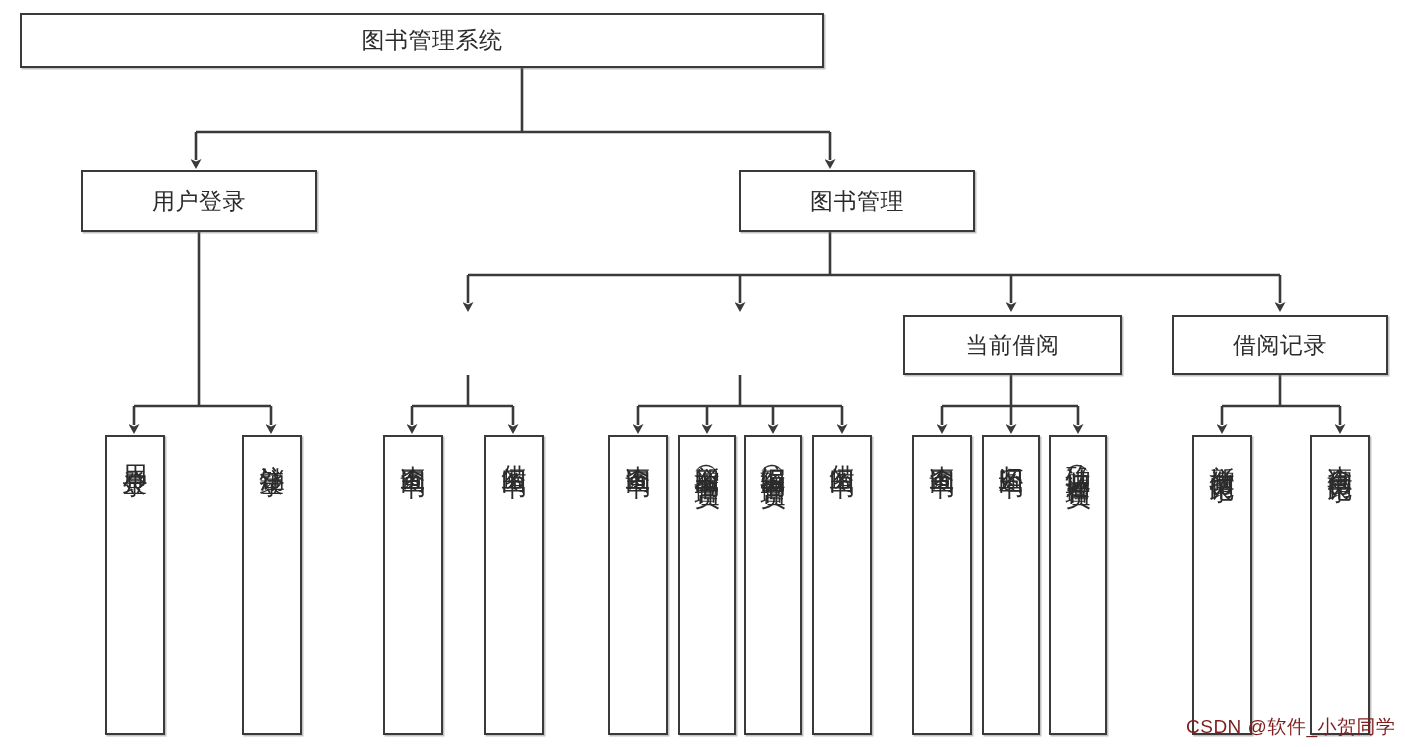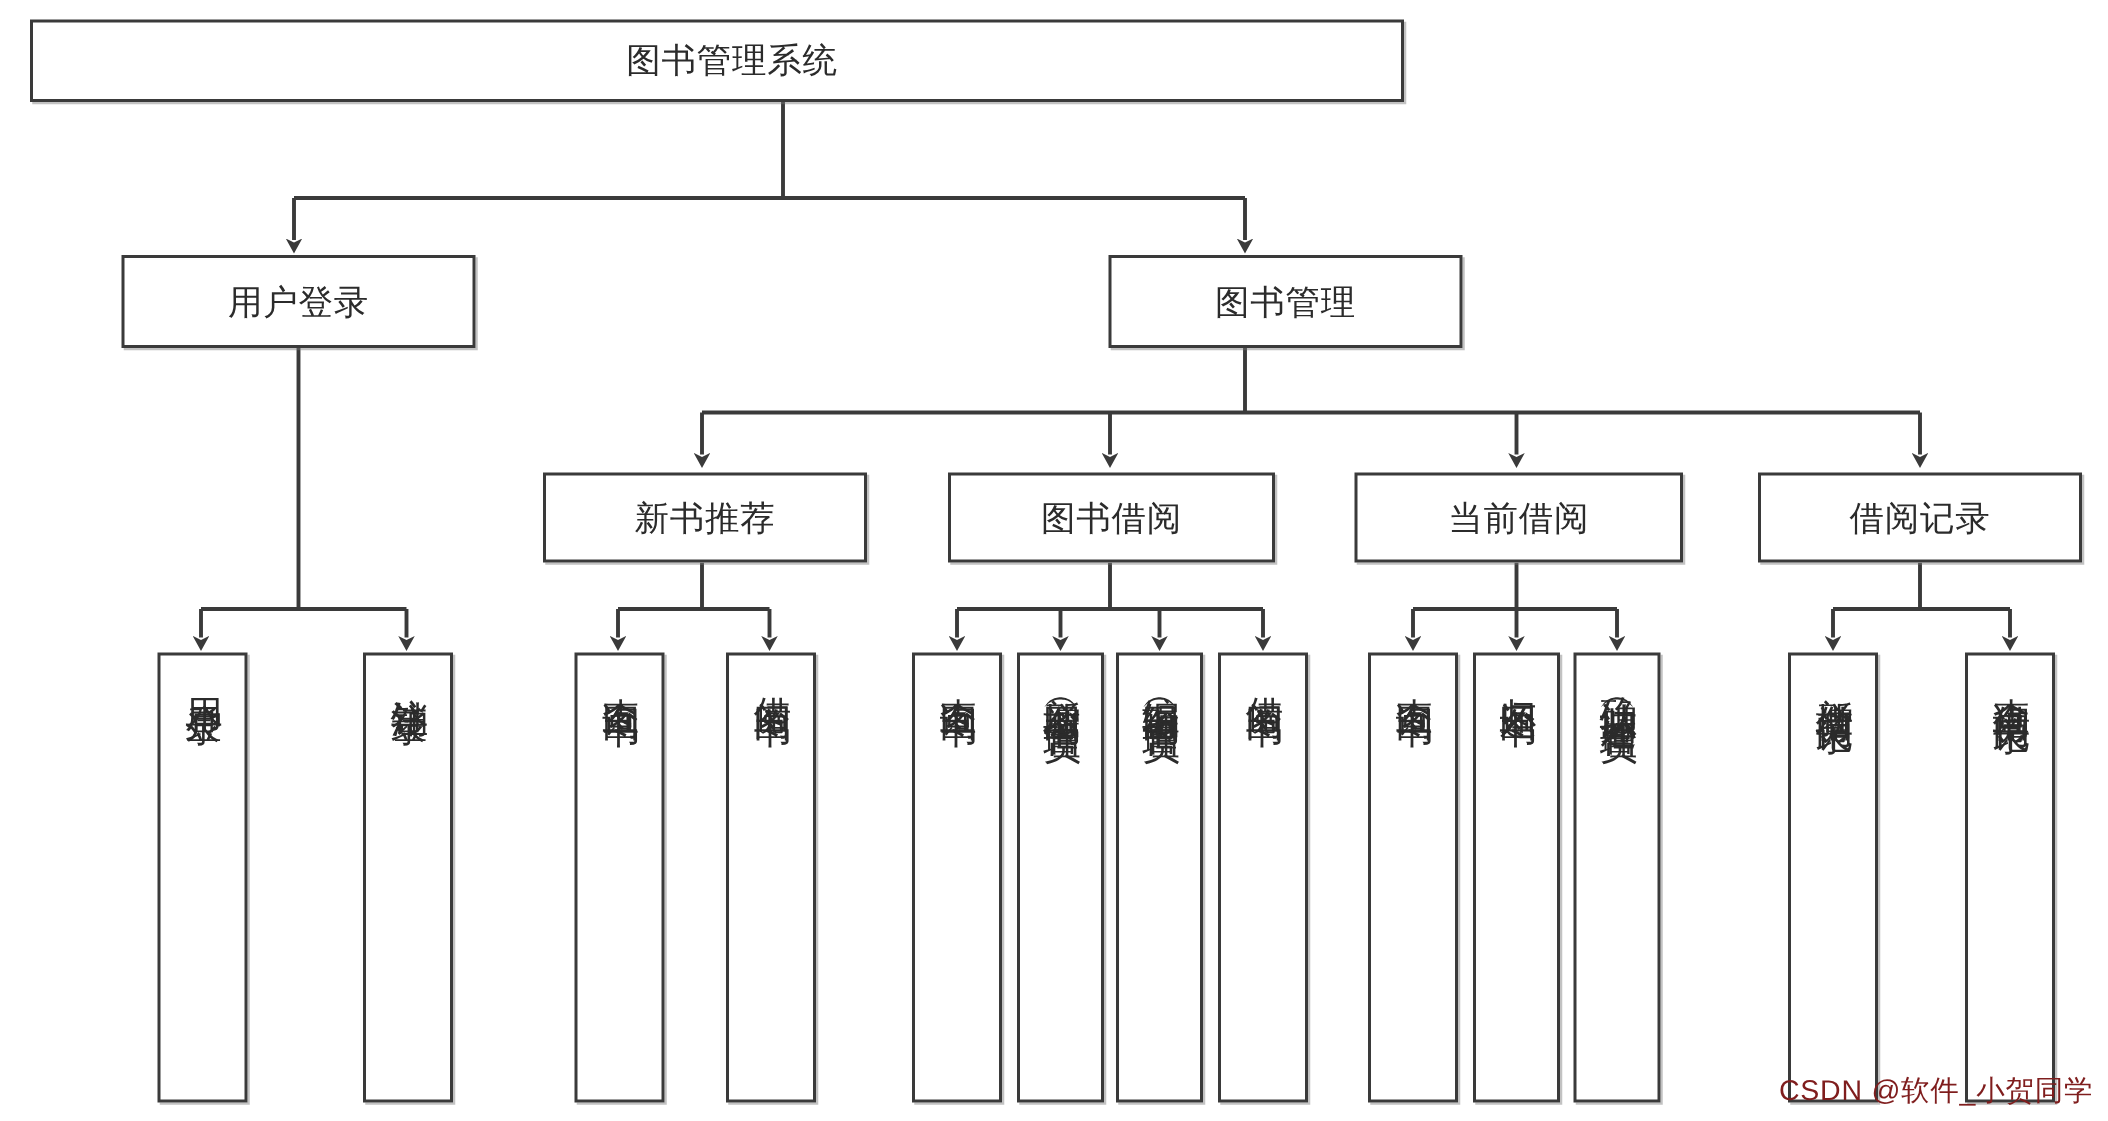--- a/index.html
+++ b/index.html
@@ -121,37 +121,31 @@
       <path d="M1011,406 L1011,425" marker-end="url(#arrow)"></path>
       <path d="M1078,406 L1078,425" marker-end="url(#arrow)"></path>
 
       <path d="M1280,375 L1280,406"></path>
       <path d="M1222,406 L1340,406"></path>
       <path d="M1222,406 L1222,425" marker-end="url(#arrow)"></path>
       <path d="M1340,406 L1340,425" marker-end="url(#arrow)"></path>
     </g>
   </svg>
 
-  <div class="node h-node" id="node-root" style="left:20px; top:13px; width:916px; height:55px;padding-left:20px;">
+  <div class="node h-node" id="node-root" style="left:20px; top:13px; width:804px; height:55px;padding-left:20px;">
     <span class="lbl">图书管理系统</span>
   </div>
 
   <div class="node h-node" style="left:81px; top:170px; width:236px; height:62px;">
     <span class="lbl">用户登录</span>
   </div>
   <div class="node h-node" style="left:739px; top:170px; width:236px; height:62px;">
     <span class="lbl">图书管理</span>
   </div>
 
-  <div class="node h-node" style="left:362px; top:315px; width:216px; height:60px;">
-    <span class="lbl">新书推荐</span>
-  </div>
-  <div class="node h-node" style="left:632px; top:315px; width:218px; height:60px;">
-    <span class="lbl">图书借阅</span>
-  </div>
   <div class="node h-node" style="left:1172px; top:315px; width:216px; height:60px;">
     <span class="lbl">借阅记录</span>
   </div>
   <div class="node h-node" style="left:903px; top:315px; width:219px; height:60px;">
     <span class="lbl">当前借阅</span>
   </div>
 
   <div class="node v-node" style="left:105px; top:435px; width:60px; height:300px;">
     <span class="lbl">用户登录</span>
   </div>

